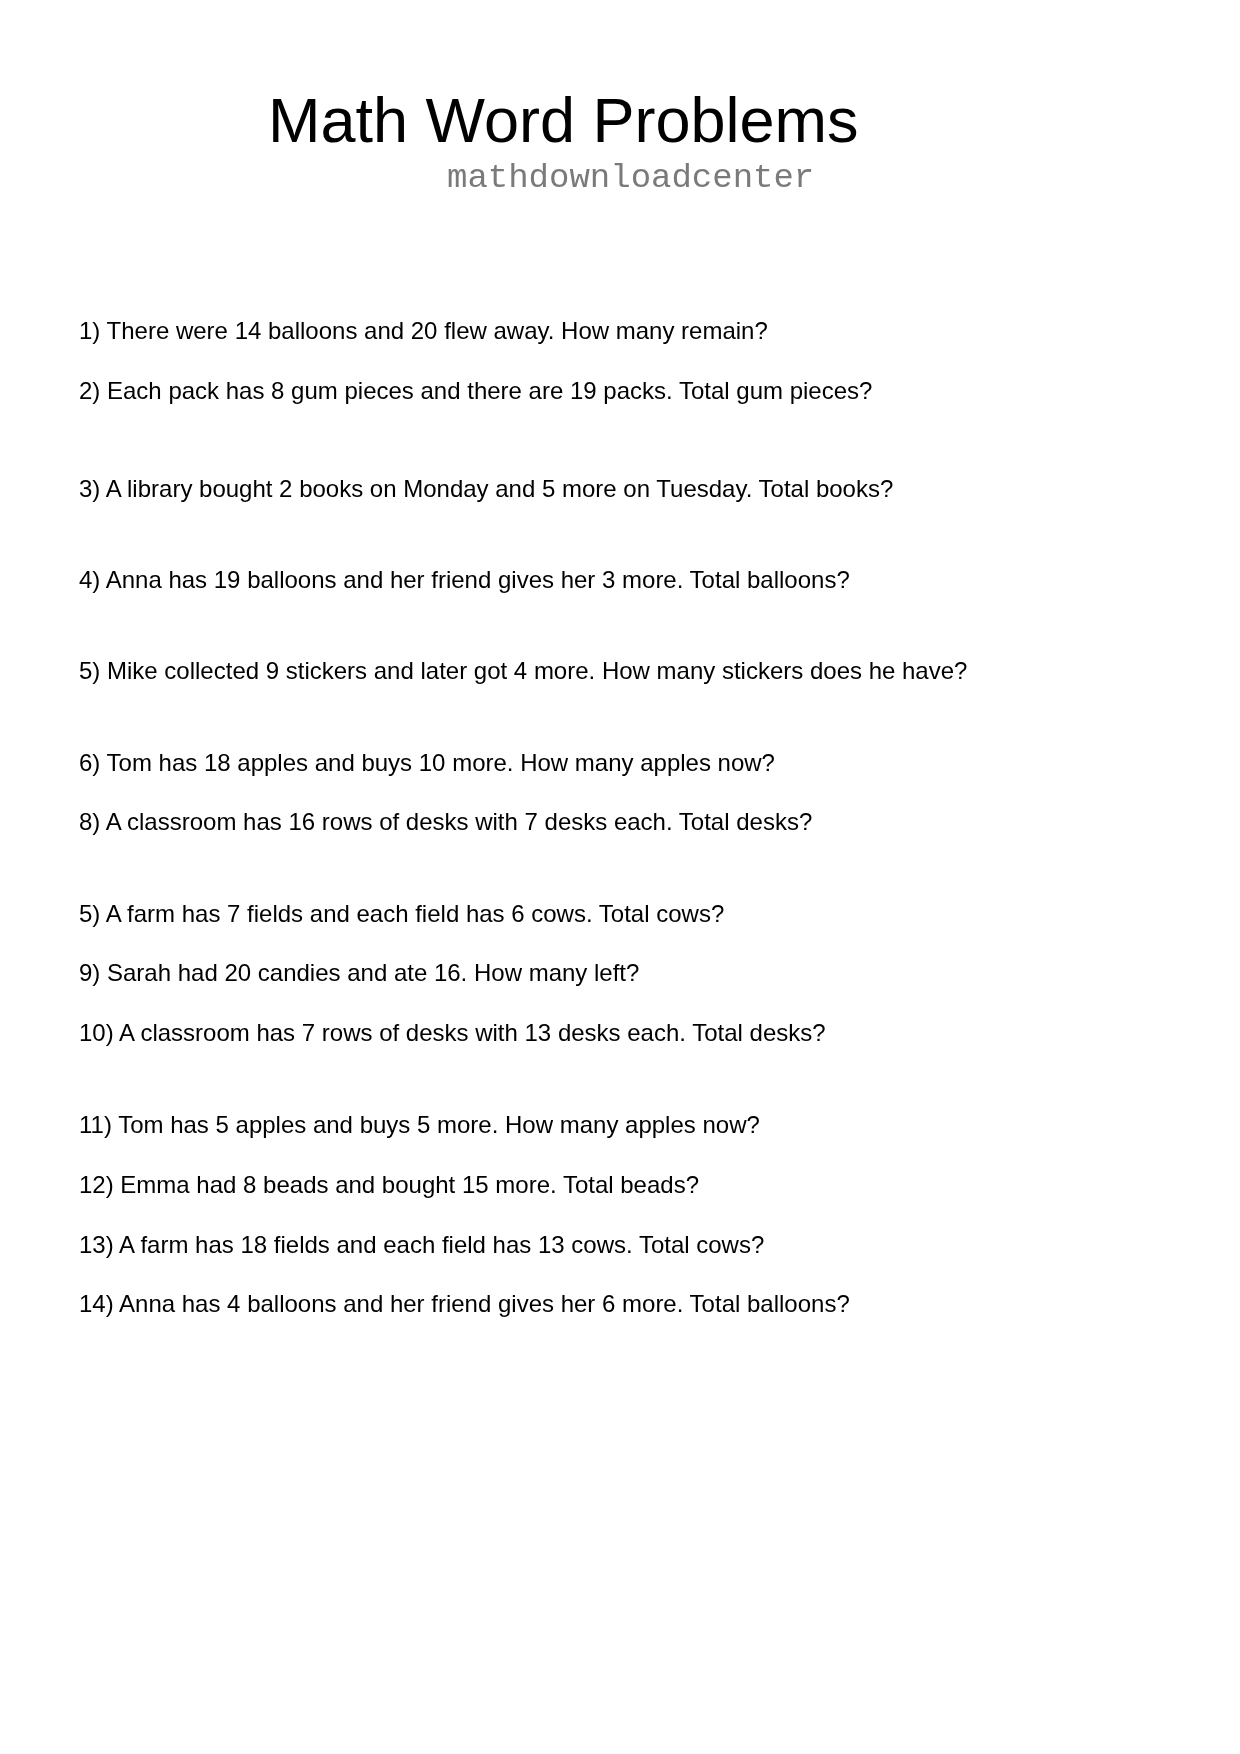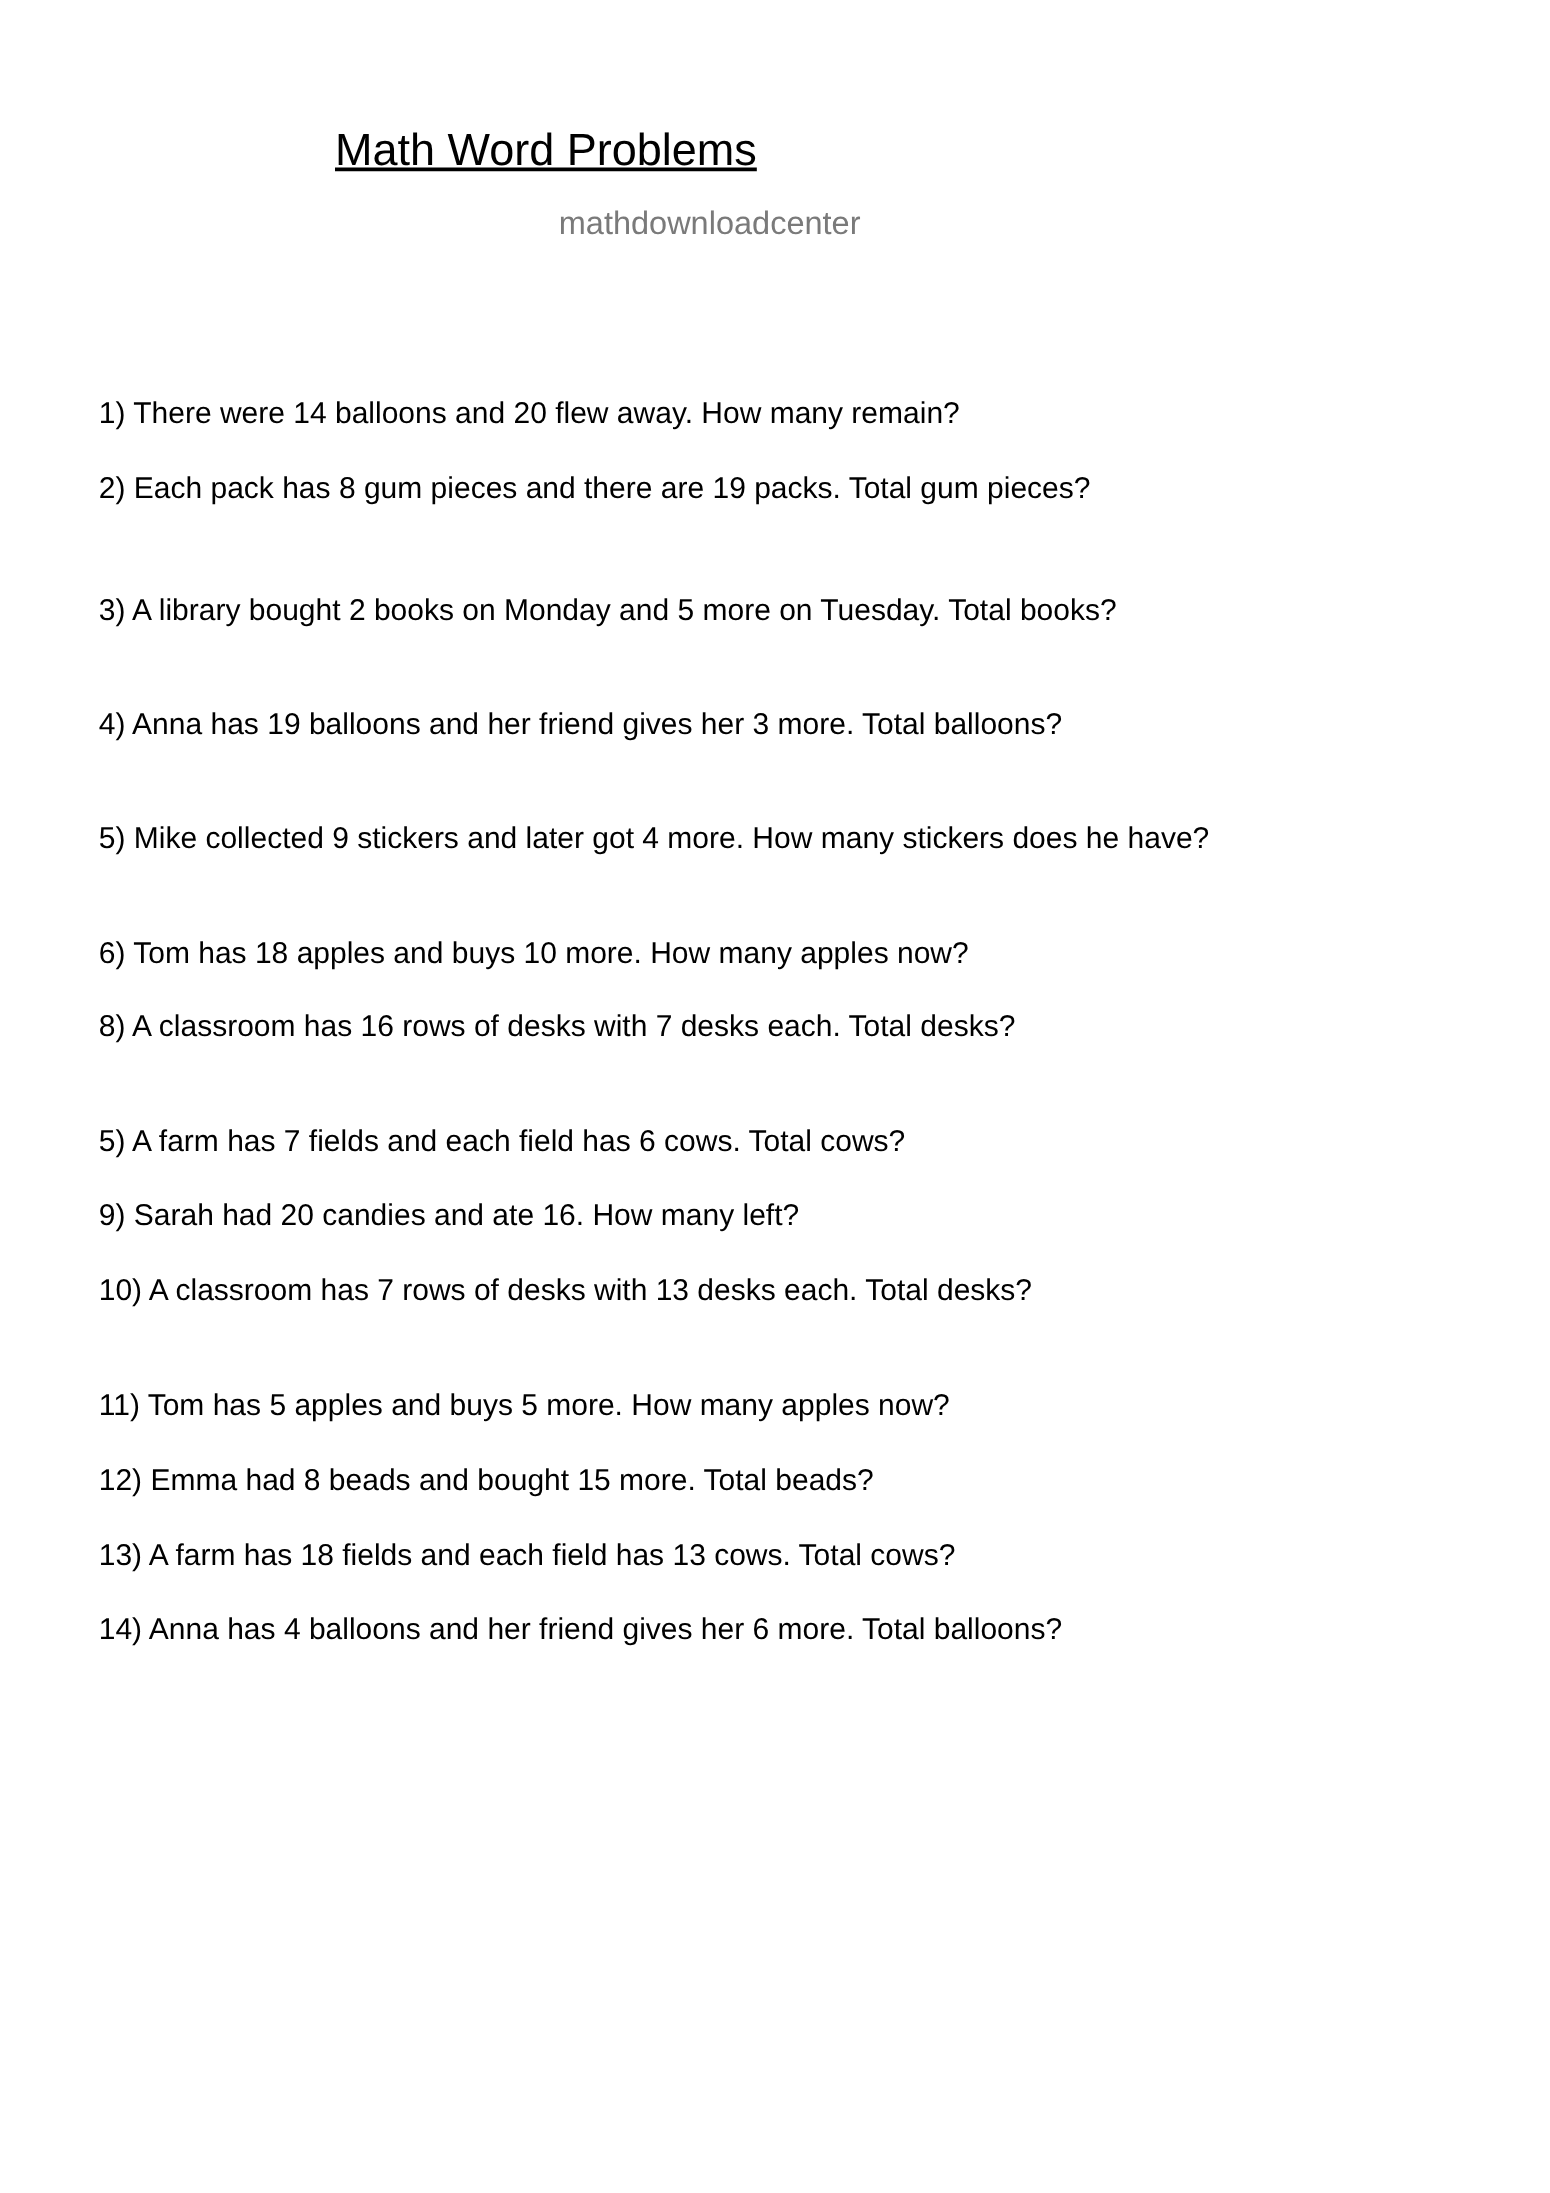--- a/index.html
+++ b/index.html
@@ -1,26 +1,26 @@
 <!DOCTYPE html>
 <html><head>
   <meta charset="utf-8">
   <style>
     html, body { margin: 0; padding: 0; }
     body {
       width: 1240px; height: 1754px; background: #ffffff; position: relative; overflow: hidden;
       font-family: "Liberation Sans", sans-serif; color: #000;
     }
     .title {
-      position: absolute; left: 268px; top: 88px; font-size: 36px; line-height: 64px;
-      white-space: nowrap; color: #000; text-decoration: underline;
+      position: absolute; left: 268px; top: 88px; font-size: 63px; line-height: 64px;
+      white-space: nowrap; color: #000;
     }
     .subtitle {
-      position: absolute; left: 447px; top: 160px; font-size: 26px; line-height: 36px;
-      color: #7a7a7a; white-space: nowrap;
+      position: absolute; left: 447px; top: 160px; font-size: 34px; line-height: 36px;
+      color: #7a7a7a; white-space: nowrap; font-family: Liberation Mono, monospace;
     }
     .problem {
       position: absolute; left: 79px; width: 940px; font-size: 24px; line-height: 37px;
       color: #000;
     }
   </style>
 </head>
 <body>
 
 <div>

